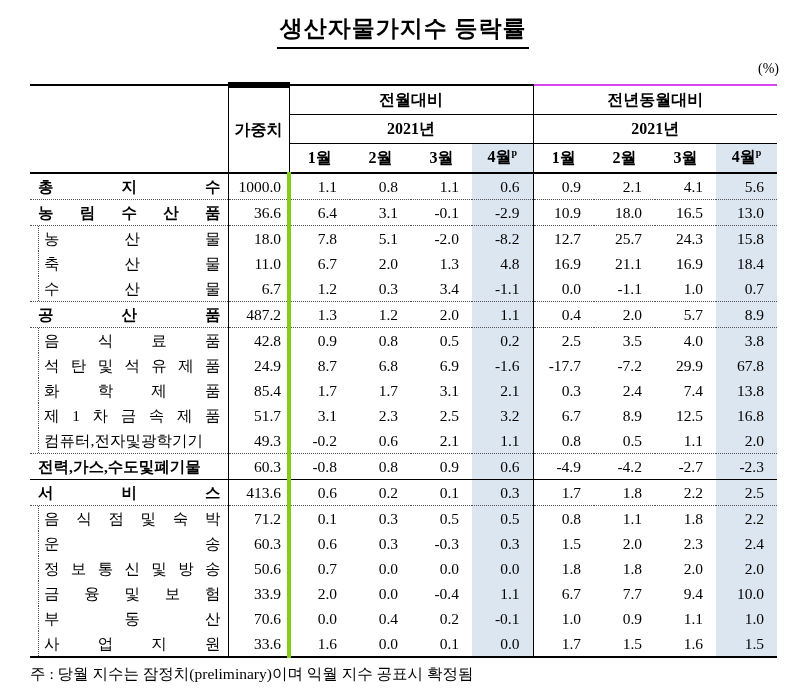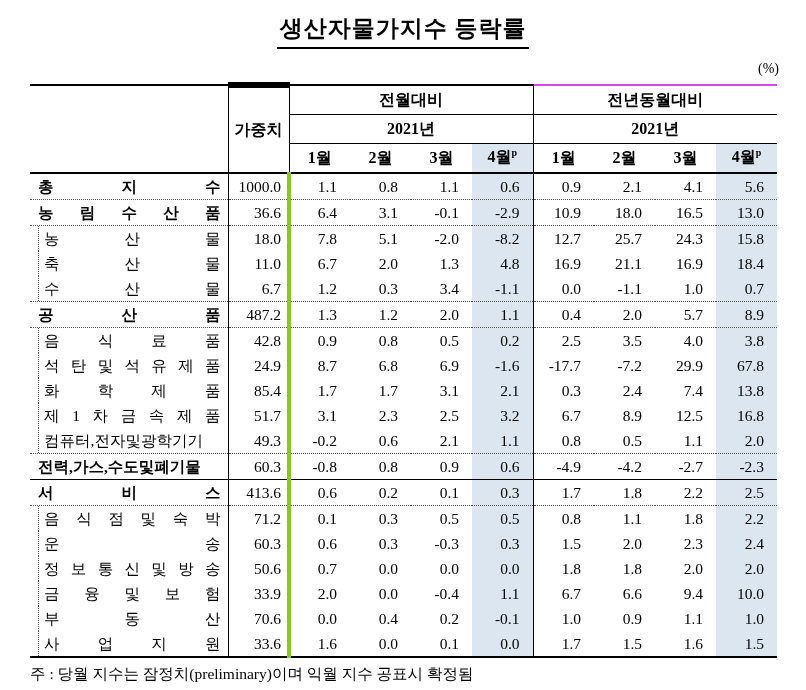--- a/index.html
+++ b/index.html
@@ -437,21 +437,21 @@
               <span>험</span>
             </div>
           </div>
         </td>
         <td class="c-weight">33.9</td>
         <td class="c-num">2.0</td>
         <td class="c-num">0.0</td>
         <td class="c-num">-0.4</td>
         <td class="c-num hl gsep">1.1</td>
         <td class="c-num">6.7</td>
-        <td class="c-num">6.6</td>
+        <td class="c-num">7.7</td>
         <td class="c-num">9.4</td>
         <td class="c-num hl">10.0</td>
       </tr>
       <tr class="sep-none">
         <td class="c-label indent">
           <div class="lwrap">
             <div class="ljust">
               <span>부</span>
               <span>동</span>
               <span>산</span>

